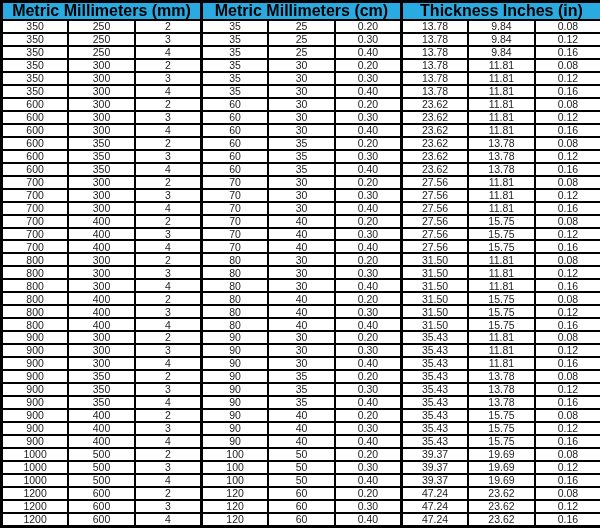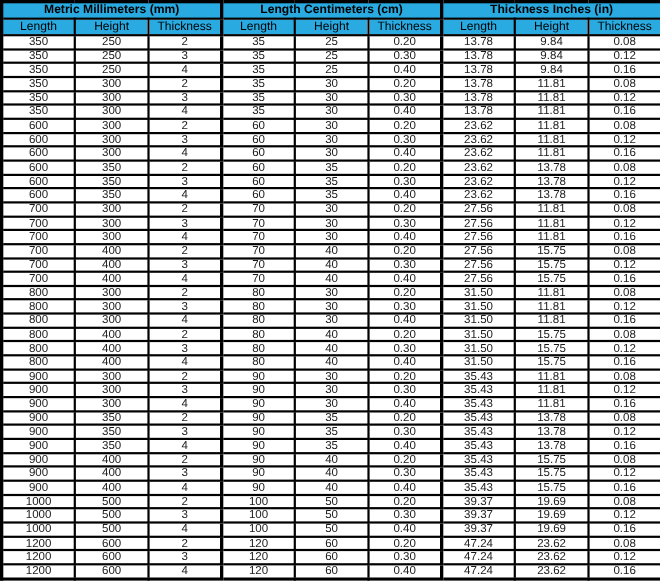--- a/index.html
+++ b/index.html
@@ -22,21 +22,21 @@
     margin: 0;
     text-align: center;
     vertical-align: middle;
     overflow: hidden;
     white-space: nowrap;
     line-height: 1;
   }
   tr.group-header th {
     background: #29ABE2;
     color: #000000;
-    font-size: 11px;
+    font-size: 16px;
     font-weight: bold;
     height: 13px;
   }
   tr.col-header th {
     background: #29ABE2;
     color: #000000;
     font-size: 11px;
     font-weight: normal;
     height: 13px;
   }
@@ -68,33 +68,22 @@
     <col style="width:66.67px">
       <col style="width:66.67px">
       <col style="width:66.67px">
     <col style="width:66.67px">
       <col style="width:66.67px">
       <col style="width:66.66px">
   </colgroup>
   <thead>
     <tr class="group-header">
       <th colspan="3">Metric Millimeters (mm)</th>
-      <th colspan="3">Length Centimeters (cm)</th>
+      <th colspan="3">Metric Millimeters (cm)</th>
       <th colspan="3">Thickness Inches (in)</th>
-    </tr>
-    <tr class="col-header">
-      <th>Length</th>
-      <th>Height</th>
-      <th>Thickness</th>
-      <th>Length</th>
-      <th>Height</th>
-      <th>Thickness</th>
-      <th>Length</th>
-      <th>Height</th>
-      <th>Thickness</th>
     </tr>
   </thead>
   <tbody>
       <tr>
         <td>350</td>
         <td>250</td>
         <td>2</td>
         <td>35</td>
         <td>25</td>
         <td>0.20</td>

